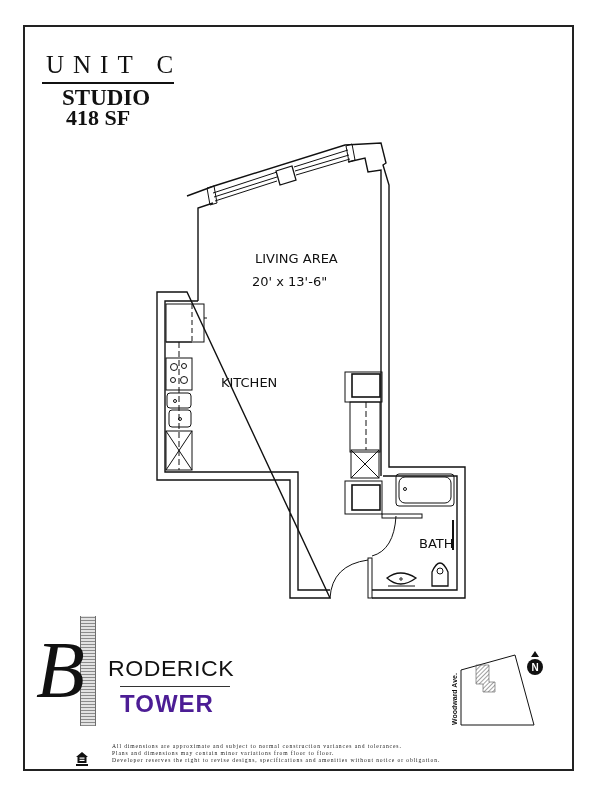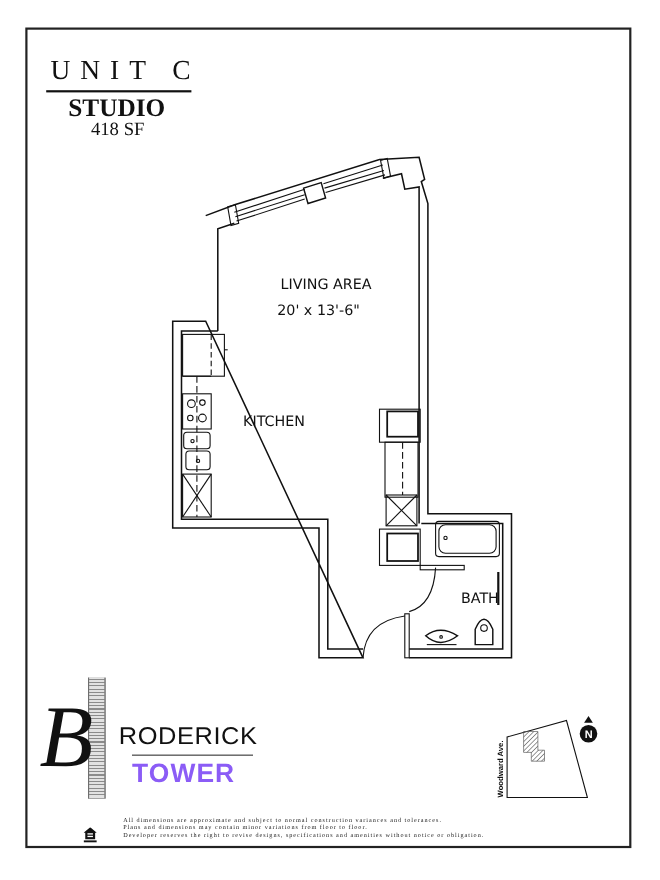--- a/index.html
+++ b/index.html
@@ -2,28 +2,28 @@
 <html><head>
 <meta charset="utf-8">
 <style>
   html, body { margin: 0; padding: 0; background: #ffffff; }
   body { width: 600px; height: 800px; position: relative; overflow: hidden; font-family: "Liberation Serif", serif; color: #111; }
   .frame { position: absolute; left: 23px; top: 25px; width: 551px; height: 746px; border: 2px solid #222; box-sizing: border-box; }
   .title-block { position: absolute; left: 44px; top: 52px; width: 104px; text-align: center; }
   .unit-title { font-family: "Liberation Serif", serif; font-size: 25px; letter-spacing: 9px; line-height: 26px; margin-left: 2px; white-space: nowrap; }
   .title-rule { width: 132px; height: 2px; background: #111; margin: 4px 0 0 -2px; }
   .studio { font-family: "Liberation Serif", serif; font-weight: bold; font-size: 23px; line-height: 20px; margin-top: 4px; margin-left: 18px; text-align: left; }
-  .sqft { font-family: "Liberation Serif", serif; font-weight: normal; font-size: 17px; line-height: 20px; margin-left: 22px; text-align: center; }
+  .sqft { font-family: "Liberation Serif", serif; font-weight: bold; font-size: 22px; line-height: 20px; margin-left: 22px; text-align: left; }
   svg.plan { position: absolute; left: 0; top: 0; }
   .room-label { font-family: "DejaVu Sans", sans-serif; font-size: 13px; fill: #111; }
   .logo { position: absolute; left: 36px; top: 616px; width: 210px; height: 112px; }
   .logo-b { position: absolute; left: 0px; top: 14px; font-family: "Liberation Serif", serif; font-style: italic; font-size: 80px; line-height: 80px; color: #111; }
   .logo-roderick { position: absolute; left: 72px; top: 40px; font-family: "Liberation Sans", sans-serif; font-size: 22px; letter-spacing: 0.5px; color: #111; font-weight: normal; transform: scaleX(1.05); transform-origin: left; }
   .logo-rule { position: absolute; left: 84px; top: 70px; width: 110px; height: 1px; background: #333; }
-  .logo-tower { position: absolute; left: 84px; top: 74px; font-family: "Liberation Sans", sans-serif; font-weight: bold; font-size: 24px; letter-spacing: 1px; color: #8b5cf6; }
+  .logo-tower { position: absolute; left: 84px; top: 74px; font-family: "Liberation Sans", sans-serif; font-weight: bold; font-size: 24px; letter-spacing: 1px; color: #4c1d95; }
   .tower-graphic { position: absolute; left: 44px; top: 0px; width: 14px; height: 110px; background: repeating-linear-gradient(0deg, #777 0 1px, #ddd 1px 3px), #999; border-left: 1px solid #555; border-right: 1px solid #555; opacity: 0.85; }
   .disclaimer { position: absolute; left: 112px; top: 743px; font-family: "Liberation Serif", serif; font-size: 5.6px; line-height: 7px; letter-spacing: 0.9px; color: #222; white-space: nowrap; }
   .eho-icon { position: absolute; left: 76px; top: 752px; width: 12px; height: 14px; }
   .street-label { font-family: "Liberation Sans", sans-serif; font-weight: bold; font-size: 7px; fill: #111; }
   .north-n { font-family: "Liberation Sans", sans-serif; font-weight: bold; font-size: 10px; fill: #fff; }
 </style>
 </head>
 <body>
 
 <div class="frame"></div>

